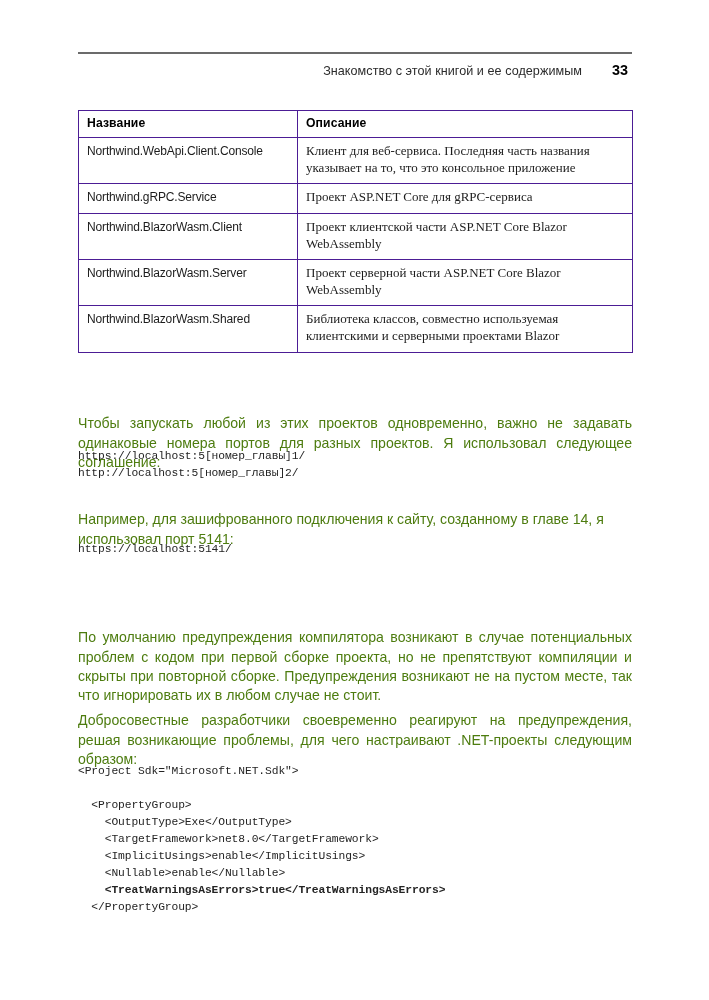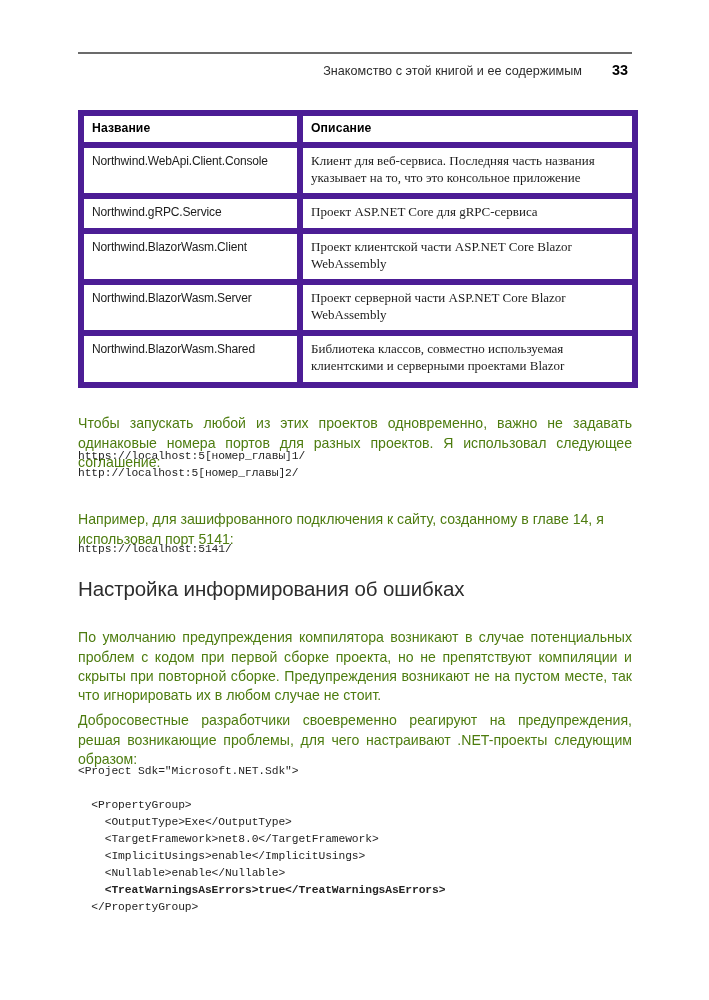--- a/index.html
+++ b/index.html
@@ -65,21 +65,21 @@
     left: 78px;
     top: 110px;
     width: 554px;
   }
   table.proj {
     border-collapse: collapse;
     width: 554px;
     table-layout: fixed;
   }
   table.proj td, table.proj th {
-    border: 6px solid #4c1d95;
+    border: 1px solid #4c1d95;
     vertical-align: top;
     padding: 5px 8px 7px 8px;
     text-align: left;
   }
   table.proj col.c1 { width: 219px; }
   table.proj col.c2 { width: 335px; }
 
   th.hdr {
     font-family: "Liberation Sans", sans-serif;
     font-size: 12.2px;
@@ -207,21 +207,20 @@
 
   <p class="para" id="p-ports">Чтобы запускать любой из этих проектов одновременно, важно не задавать одинаковые номера портов для разных проектов. Я использовал следующее соглашение:</p>
 
   <div class="code" id="c-ports">https://localhost:5[номер_главы]1/
 http://localhost:5[номер_главы]2/</div>
 
   <p class="para nojust" id="p-example">Например, для зашифрованного подключения к сайту, созданному в главе 14, я использовал порт 5141:</p>
 
   <div class="code" id="c-example">https://localhost:5141/</div>
 
-  <h2 class="sec" id="h-errors">Настройка информирования об ошибках</h2>
 
   <p class="para" id="p-default">По умолчанию предупреждения компилятора возникают в случае потенциальных проблем с кодом при первой сборке проекта, но не препятствуют компиляции и скрыты при повторной сборке. Предупреждения возникают не на пустом месте, так что игнорировать их в любом случае не стоит.</p>
 
   <p class="para" id="p-conscient">Добросовестные разработчики своевременно реагируют на предупреждения, решая возникающие проблемы, для чего настраивают .NET-проекты следующим образом:</p>
 
   <div class="code" id="c-project"><span>&lt;Project Sdk="Microsoft.NET.Sdk"&gt;</span>
 <span></span>
 <span>  &lt;PropertyGroup&gt;</span>
 <span>    &lt;OutputType&gt;Exe&lt;/OutputType&gt;</span>
 <span>    &lt;TargetFramework&gt;net8.0&lt;/TargetFramework&gt;</span>

